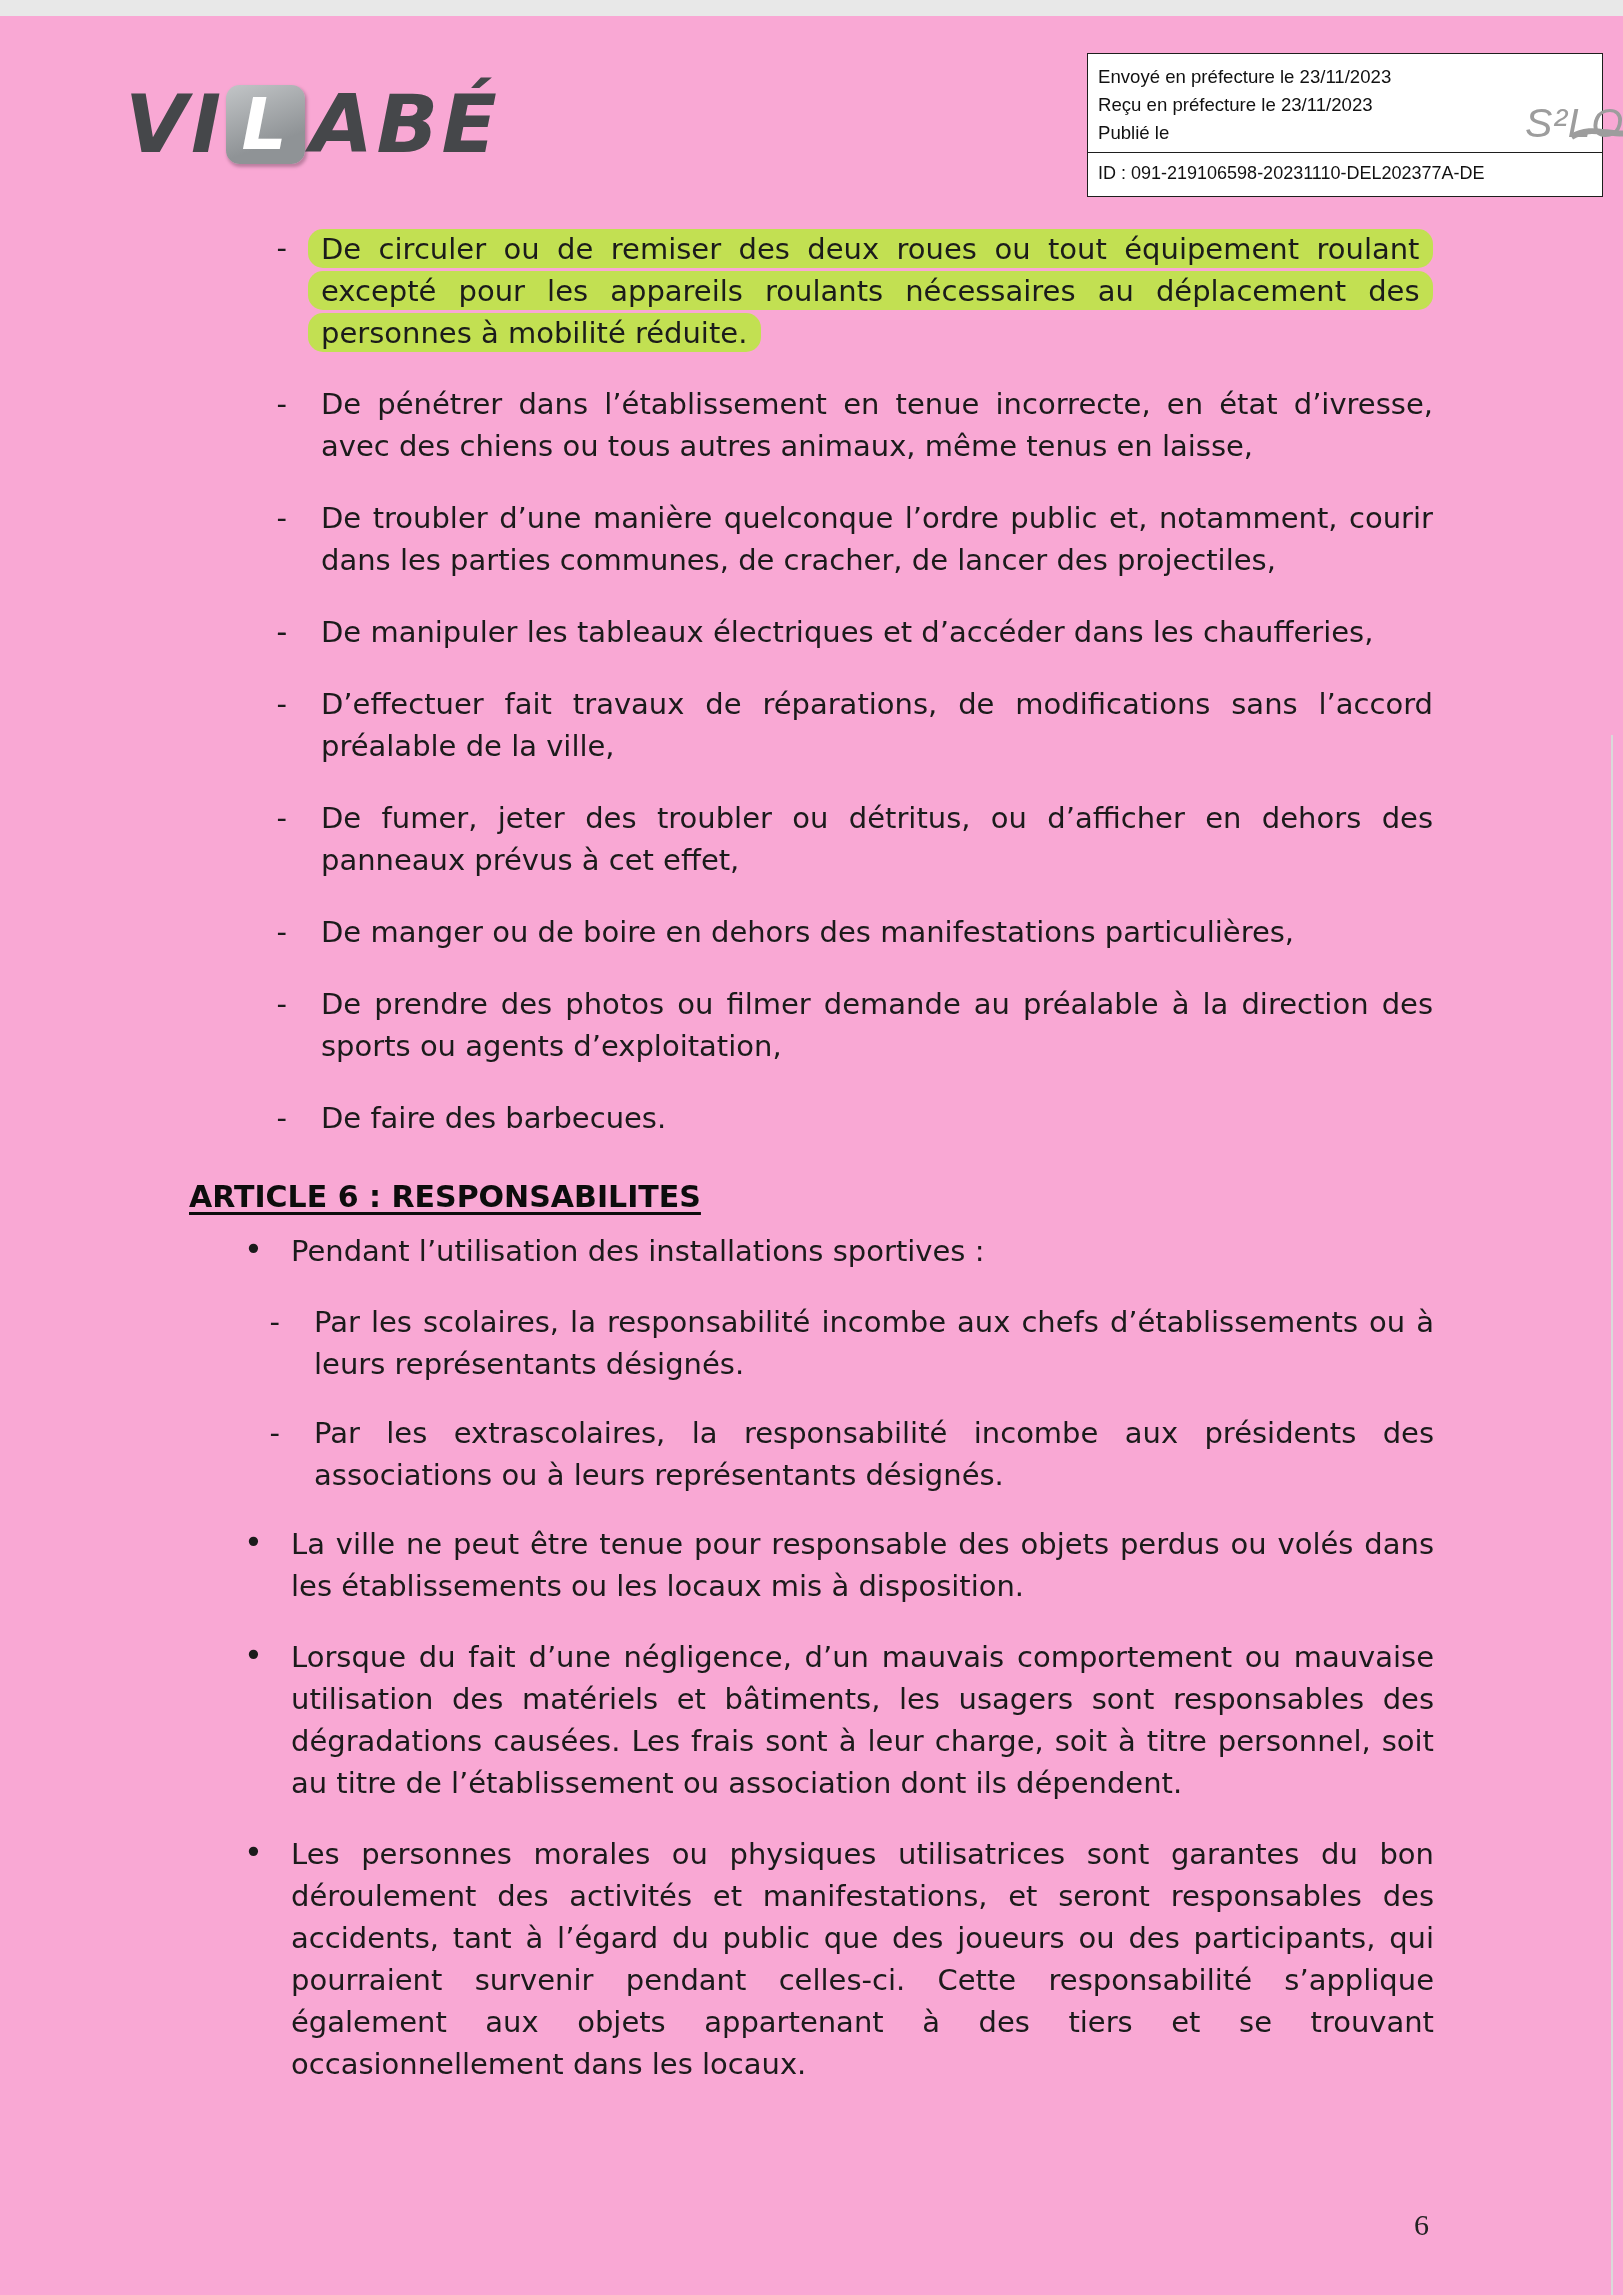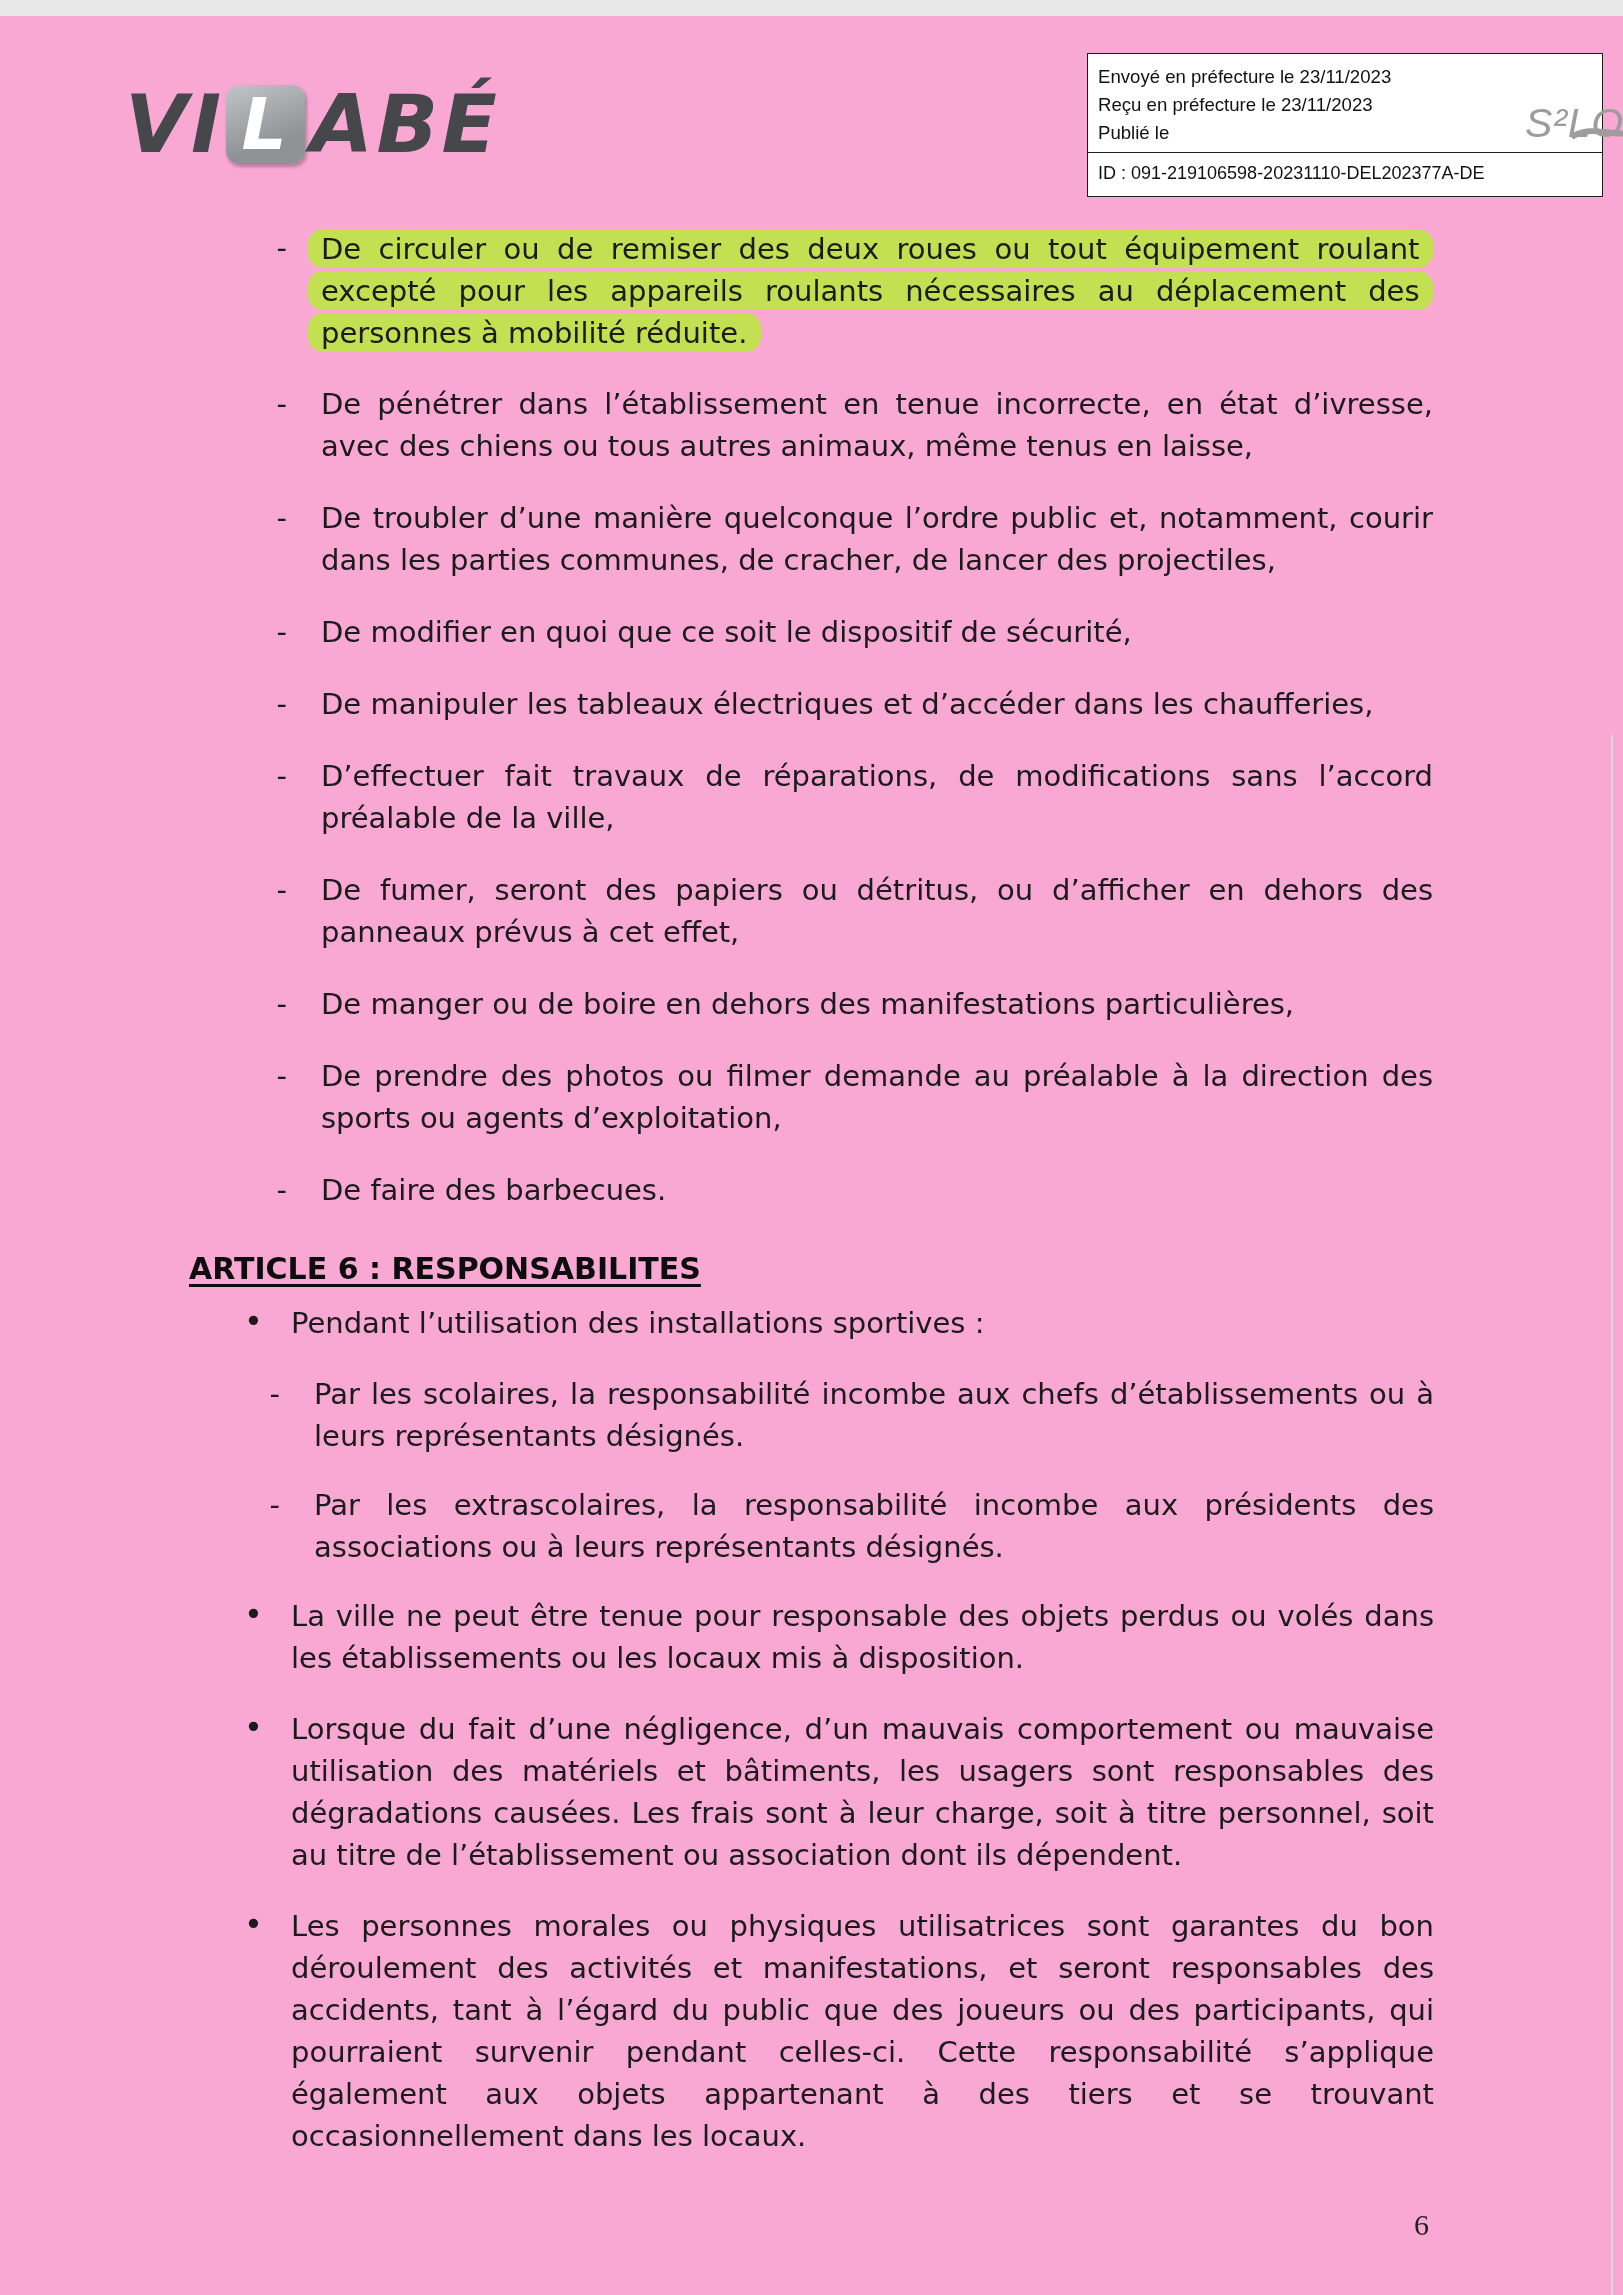--- a/index.html
+++ b/index.html
@@ -204,33 +204,32 @@
       <div class="dash-item">
         <span class="marker">-</span>
         <span>De pénétrer dans l’établissement en tenue incorrecte, en état d’ivresse, avec des chiens ou tous autres animaux, même tenus en laisse,</span>
       </div>
       <div class="dash-item">
         <span class="marker">-</span>
         <span>De troubler d’une manière quelconque l’ordre public et, notamment, courir dans les parties communes, de cracher, de lancer des projectiles,</span>
       </div>
       <div class="dash-item">
         <span class="marker">-</span>
-        <span>De modifier en quoi que ce soit le dispositif de sécurité,</span>
       </div>
       <div class="dash-item">
         <span class="marker">-</span>
         <span>De manipuler les tableaux électriques et d’accéder dans les chaufferies,</span>
       </div>
       <div class="dash-item">
         <span class="marker">-</span>
         <span>D’effectuer fait travaux de réparations, de modifications sans l’accord préalable de la ville,</span>
       </div>
       <div class="dash-item">
         <span class="marker">-</span>
-        <span>De fumer, seront des papiers ou détritus, ou d’afficher en dehors des panneaux prévus à cet effet,</span>
+        <span>De fumer, jeter des troubler ou détritus, ou d’afficher en dehors des panneaux prévus à cet effet,</span>
       </div>
       <div class="dash-item">
         <span class="marker">-</span>
         <span>De manger ou de boire en dehors des manifestations particulières,</span>
       </div>
       <div class="dash-item">
         <span class="marker">-</span>
         <span>De prendre des photos ou filmer demande au préalable à la direction des sports ou agents d’exploitation,</span>
       </div>
       <div class="dash-item">

